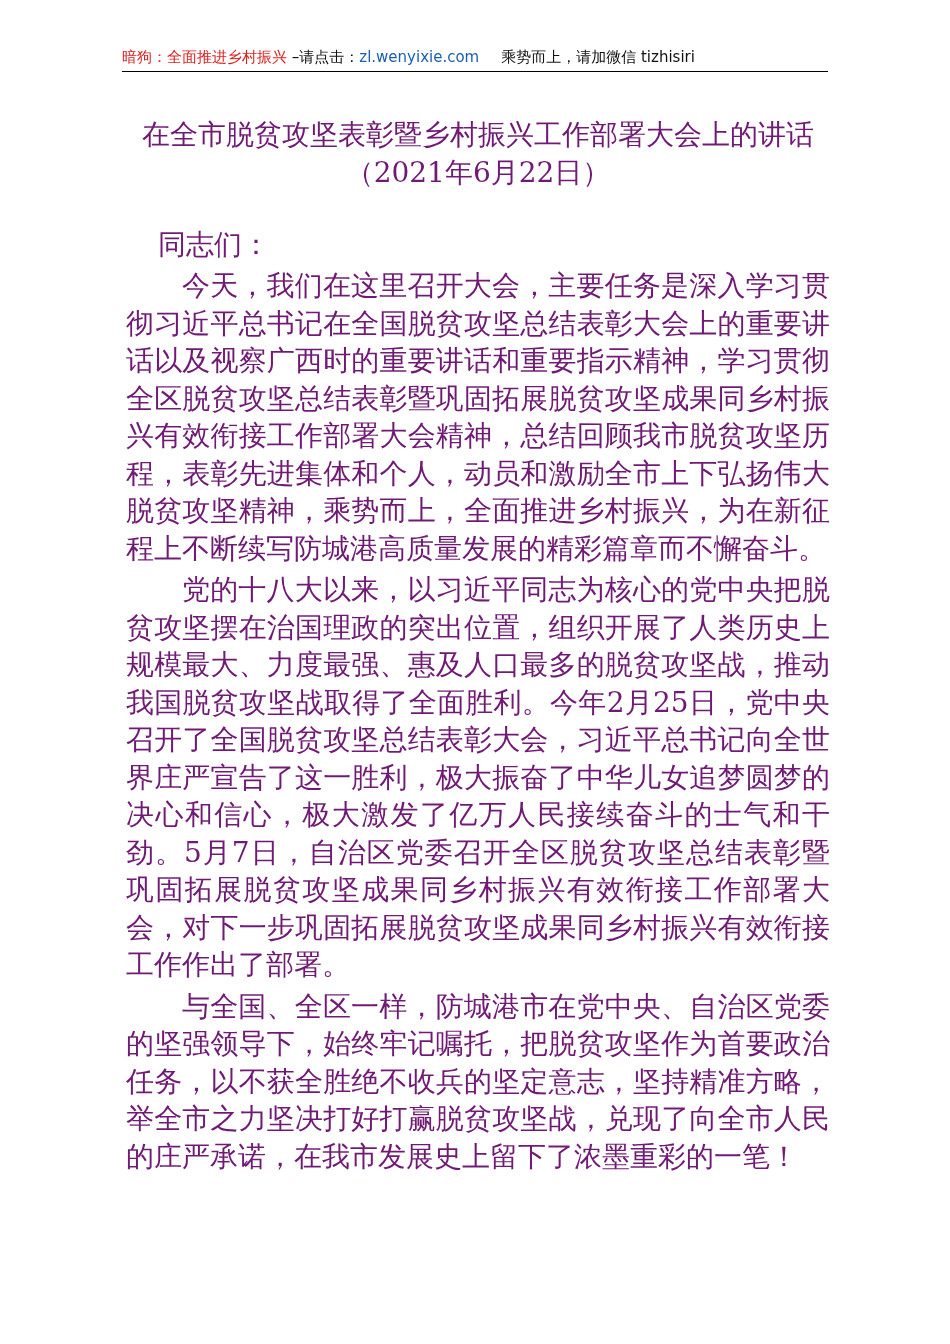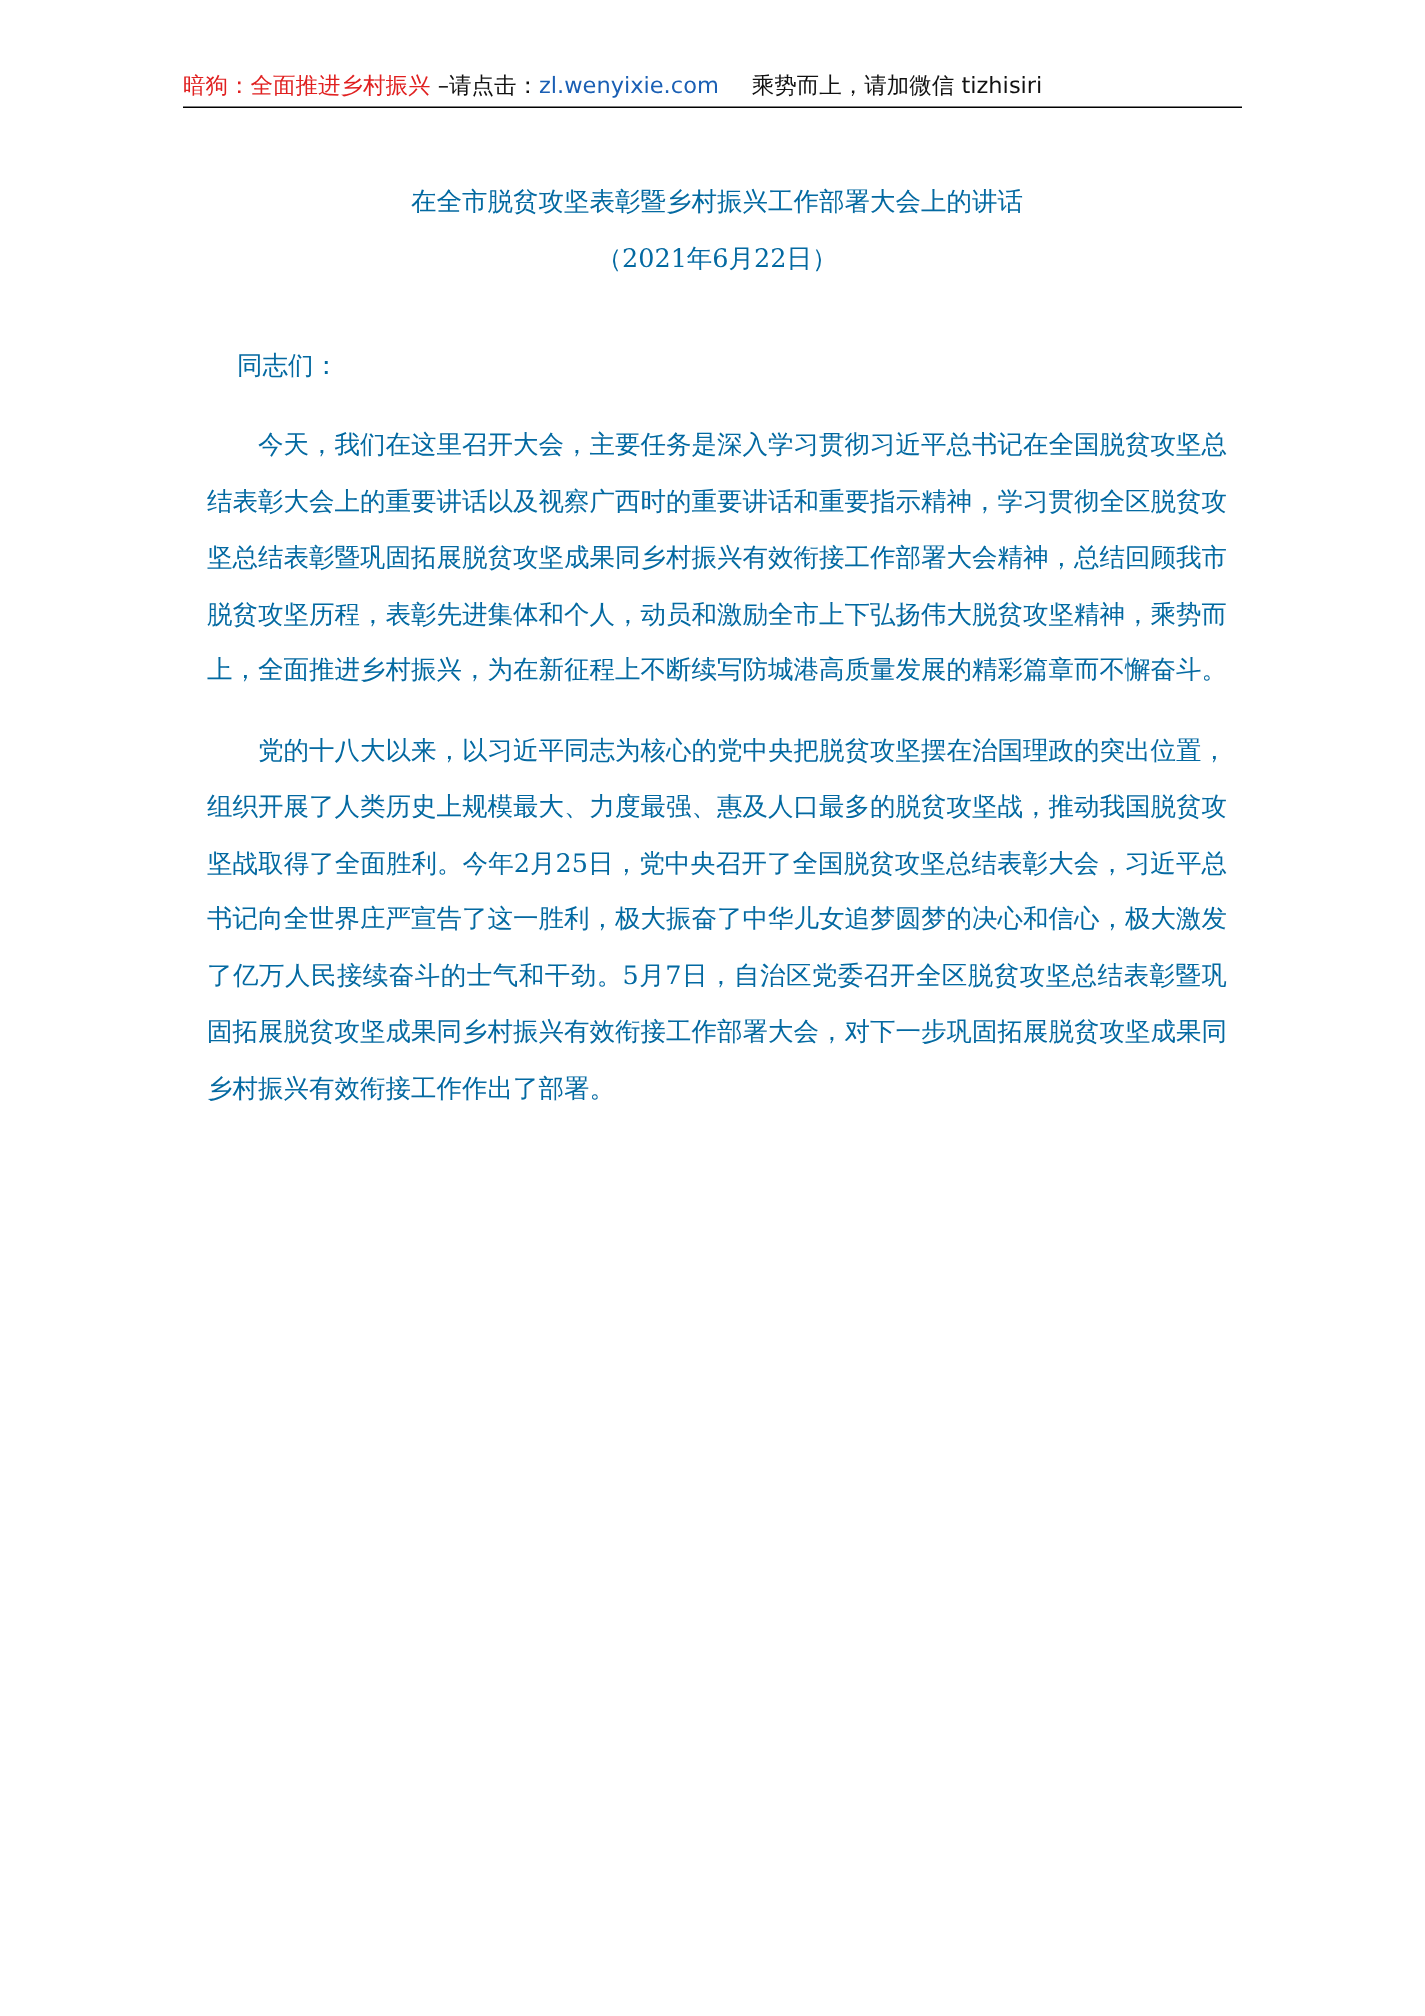--- a/index.html
+++ b/index.html
@@ -8,36 +8,37 @@
     position: absolute; left: 122px; top: 46px; width: 700px;
     font-family: "DejaVu Sans", sans-serif; font-size: 15px; line-height: 22px;
     white-space: nowrap; color: #111;
   }
   .header .brand { color: #e02020; }
   .header .link { color: #1a5fb4; }
   .header .gap { display: inline-block; width: 22px; }
   .rule { position: absolute; left: 122px; top: 71px; width: 706px; height: 1px; background: #000; }
   .doc {
     position: absolute; left: 122px; top: 116px; width: 712px;
-    font-family: "DejaVu Serif", serif; font-size: 17px; color: #0369a1;
+    font-family: "DejaVu Serif", serif; font-size: 28px; color: #701a75;
   }
   .title-block { text-align: center; line-height: 38px; }
   .title-block div { height: 38px; }
   .salutation { margin-top: 34px; line-height: 37px; margin-left: 36px; }
-  .para { text-indent: 2em; line-height: 37.5px; text-align: justify; margin: 16px; }
+  .para { text-indent: 2em; line-height: 37.5px; text-align: justify; margin: 4px; }
 </style>
 </head>
 <body>
 
 <div class="header">
   <span class="brand">暗狗：全面推进乡村振兴</span><span> –请点击：</span><span class="link">zl.wenyixie.com</span><span class="gap"></span><span>乘势而上，请加微信 tizhisiri</span>
 </div>
 <div class="rule"></div>
 
 <div class="doc">
   <div class="title-block">
     <div>在全市脱贫攻坚表彰暨乡村振兴工作部署大会上的讲话</div>
     <div>（2021年6月22日）</div>
   </div>
   <div class="salutation">同志们：</div>
   <p class="para">今天，我们在这里召开大会，主要任务是深入学习贯彻习近平总书记在全国脱贫攻坚总结表彰大会上的重要讲话以及视察广西时的重要讲话和重要指示精神，学习贯彻全区脱贫攻坚总结表彰暨巩固拓展脱贫攻坚成果同乡村振兴有效衔接工作部署大会精神，总结回顾我市脱贫攻坚历程，表彰先进集体和个人，动员和激励全市上下弘扬伟大脱贫攻坚精神，乘势而上，全面推进乡村振兴，为在新征程上不断续写防城港高质量发展的精彩篇章而不懈奋斗。</p>
   <p class="para">党的十八大以来，以习近平同志为核心的党中央把脱贫攻坚摆在治国理政的突出位置，组织开展了人类历史上规模最大、力度最强、惠及人口最多的脱贫攻坚战，推动我国脱贫攻坚战取得了全面胜利。今年2月25日，党中央召开了全国脱贫攻坚总结表彰大会，习近平总书记向全世界庄严宣告了这一胜利，极大振奋了中华儿女追梦圆梦的决心和信心，极大激发了亿万人民接续奋斗的士气和干劲。5月7日，自治区党委召开全区脱贫攻坚总结表彰暨巩固拓展脱贫攻坚成果同乡村振兴有效衔接工作部署大会，对下一步巩固拓展脱贫攻坚成果同乡村振兴有效衔接工作作出了部署。</p>
+  <p class="para">与全国、全区一样，防城港市在党中央、自治区党委的坚强领导下，始终牢记嘱托，把脱贫攻坚作为首要政治任务，以不获全胜绝不收兵的坚定意志，坚持精准方略，举全市之力坚决打好打赢脱贫攻坚战，兑现了向全市人民的庄严承诺，在我市发展史上留下了浓墨重彩的一笔！</p>
 </div>
 
 </body></html>

